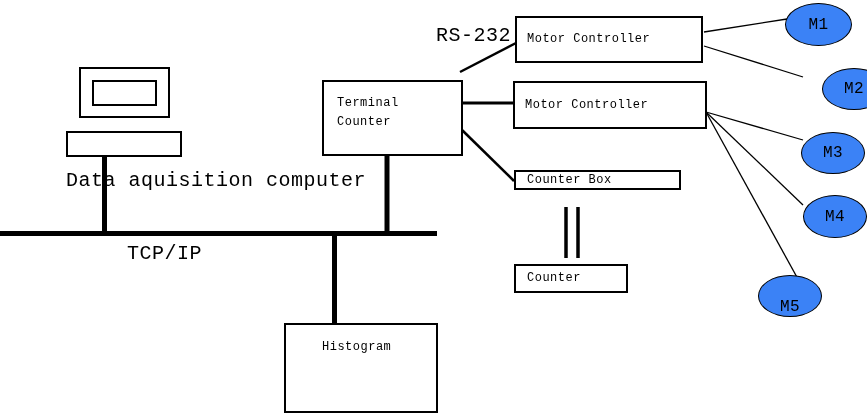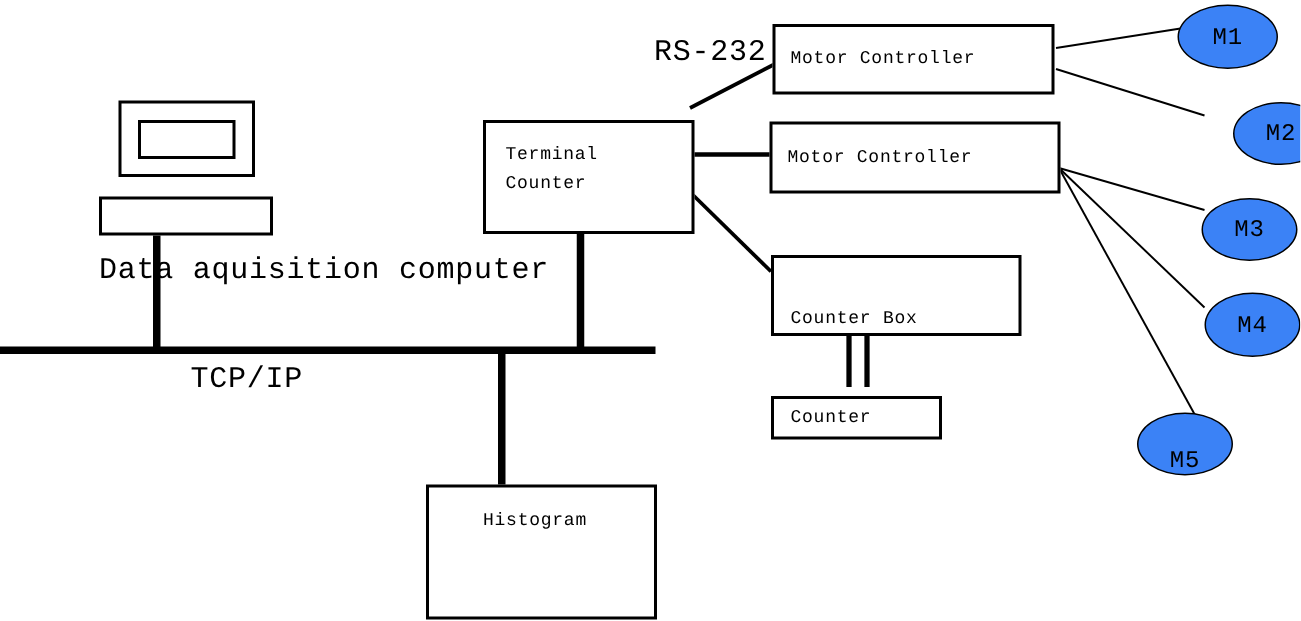--- a/index.html
+++ b/index.html
@@ -66,21 +66,21 @@
     <span class="lbl">Counter</span>
   </div>
 
   <div class="box vcenter" style="left:515px;top:16px;width:188px;height:47px;padding-left:10px;">
     <span>Motor Controller</span>
   </div>
   <div class="box vcenter" style="left:513px;top:81px;width:194px;height:48px;padding-left:10px;">
     <span>Motor Controller</span>
   </div>
 
-  <div class="box vcenter" style="left:514px;top:170px;width:167px;height:54px;padding-left:11px;align-items:flex-end;">
+  <div class="box vcenter" style="left:514px;top:170px;width:167px;height:20px;padding-left:11px;">
     <span>Counter Box</span>
   </div>
   <div class="box vcenter" style="left:514px;top:264px;width:114px;height:29px;padding-left:11px;">
     <span>Counter</span>
   </div>
 
   <div class="box" style="left:284px;top:323px;width:154px;height:90px;padding:13px 0 0 36px;line-height:18px;">
     <span class="lbl">Histogram</span>
   </div>
 

